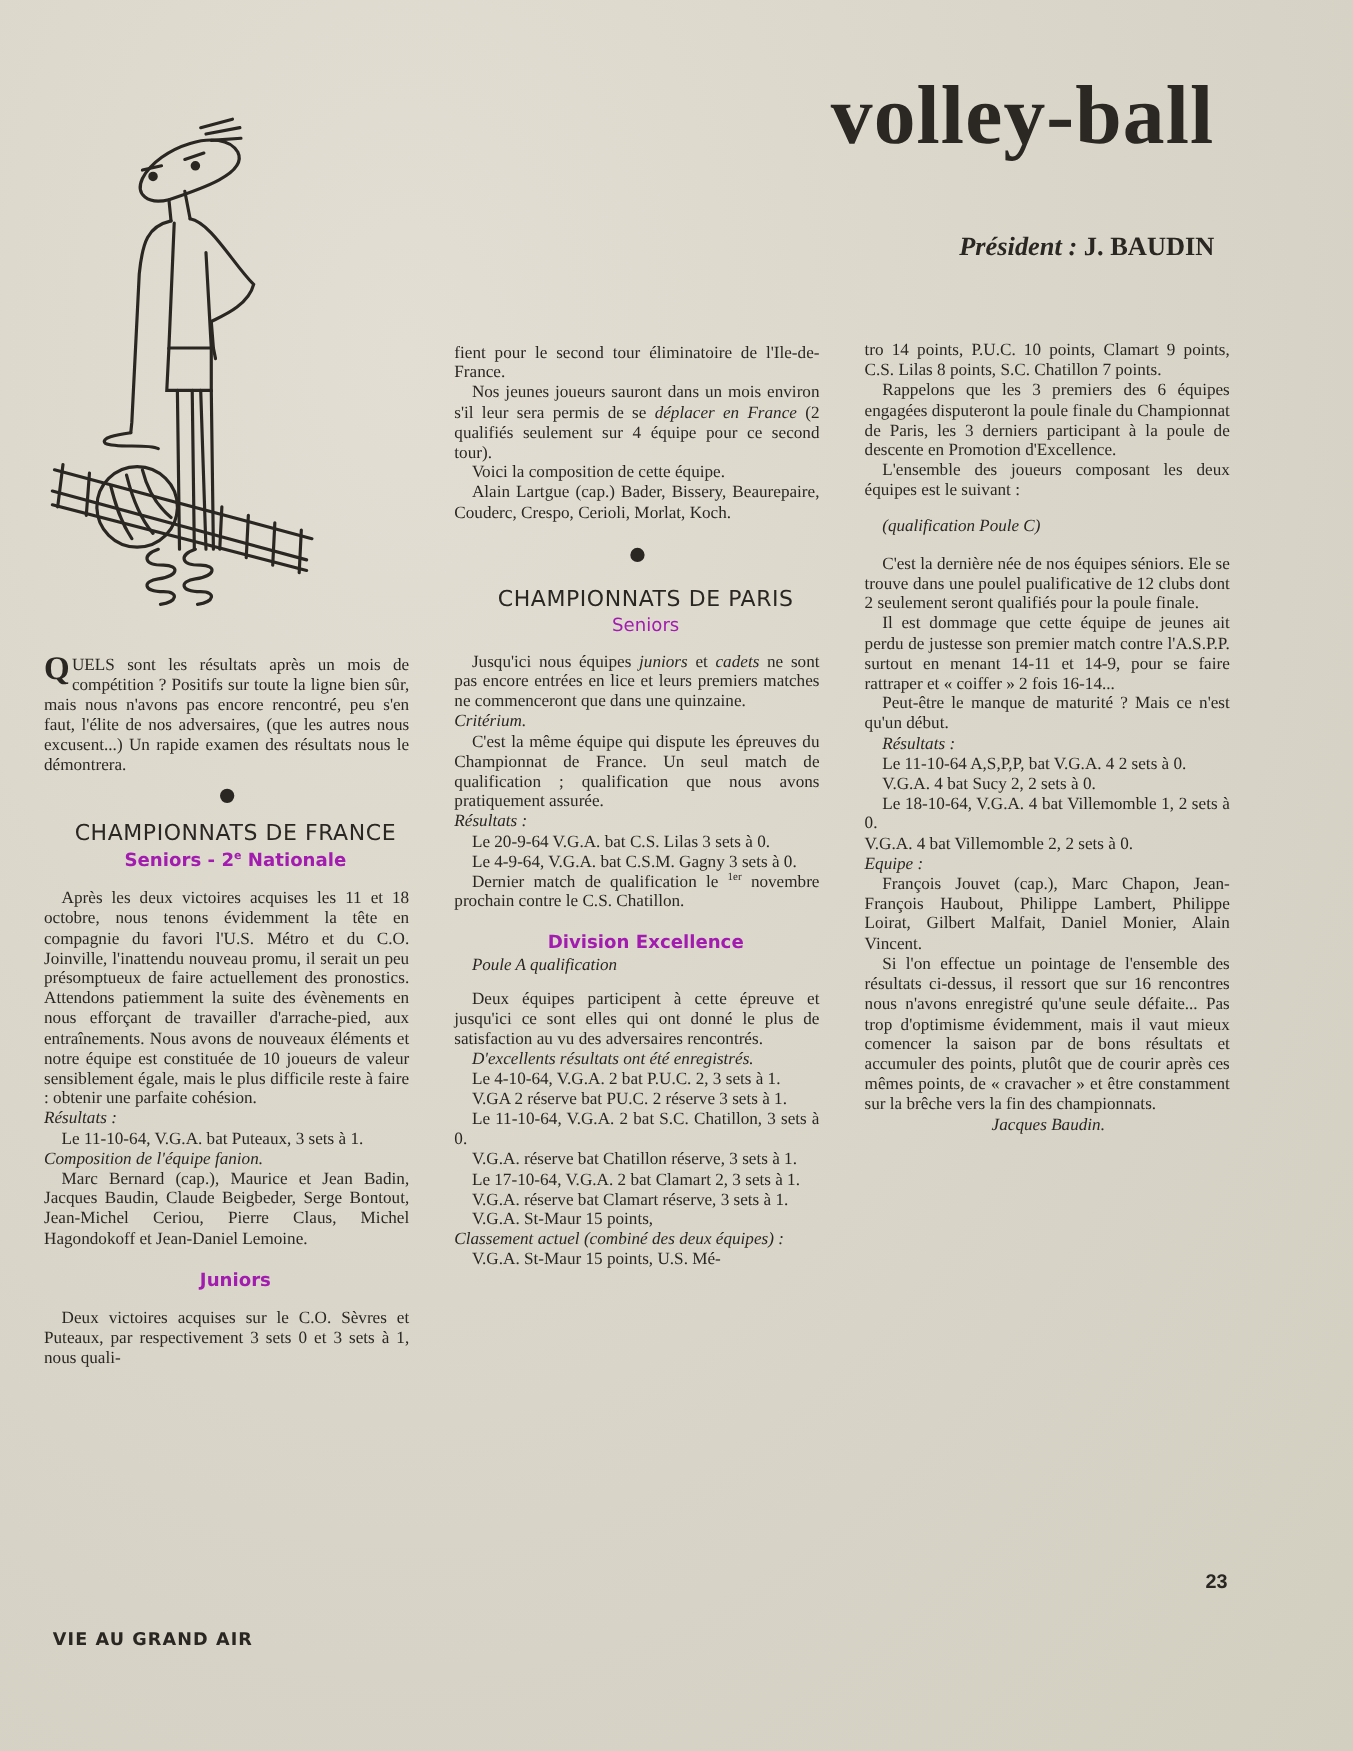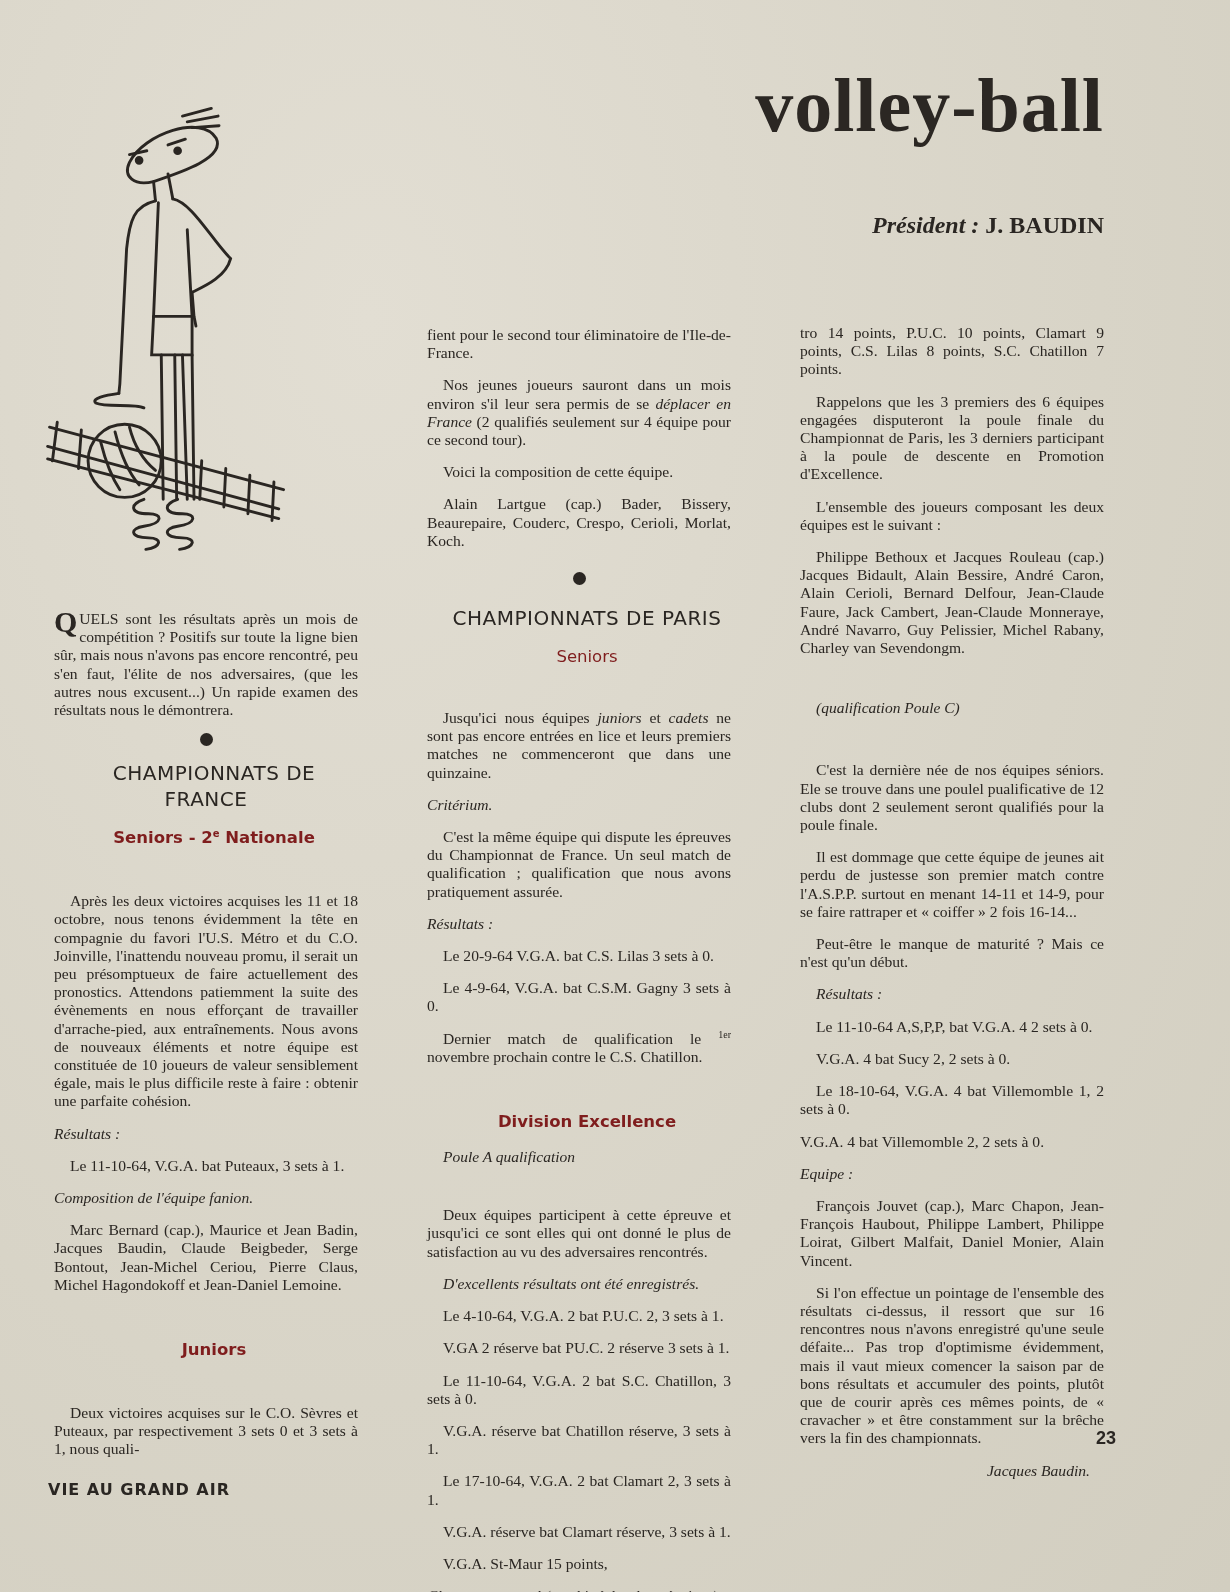--- a/index.html
+++ b/index.html
@@ -14,42 +14,42 @@
   .title {
     right: 126px; top: 62px; font-size: 76px; font-weight: bold; letter-spacing: 1px;
     font-family: "Liberation Serif", serif; color: #2b2723;
   }
   .president {
     right: 126px; top: 212px; font-size: 24px; font-weight: bold;
   }
   .president .lbl { font-style: italic; }
   .illus { left: 38px; top: 86px; width: 260px; height: 480px; }
   .col { position: absolute; top: 0; width: 332px; font-size: 15.6px; line-height: 18.2px; text-align: justify; }
-  .col p { margin: 14px; text-indent: 16px; }
+  .col p { margin: 0; text-indent: 16px; }
   .col p.noind { text-indent: 0; }
   .col .it { font-style: italic; }
   .col1 { left: 40px; top: 596px; }
   .col2 { left: 413px; top: 312px; }
   .col3 { left: 786px; top: 310px; }
   .h1 {
     font-family: "DejaVu Sans", sans-serif; font-size: 20px; text-align: center;
     letter-spacing: 0.5px; margin: 0; text-indent: 0; line-height: 26px;
   }
   .h2 {
     font-family: "DejaVu Sans", sans-serif; font-size: 16.5px; text-align: center;
-    font-weight: bold; margin: 0; text-indent: 0; line-height: 24px; color:#7f1d1d;
+    font-weight: bold; margin: 0; text-indent: 0; line-height: 24px; color:#a21caf;
   }
   .hsub {
     font-style: italic; text-align: left; text-indent: 0; margin: 0; font-size: 15.5px;
   }
   .bullet { width: 13px; height: 13px; background: #2a2622; border-radius: 50%; margin: 12px auto 14px; }
   .dropcap { font-size: 30px; font-weight: bold; line-height: 20px; float: left; margin: 2px 2px 0 0; }
   .sc { font-variant: small-caps; }
   sup { font-size: 10px; line-height: 0; }
-  .sign { text-align: right; font-style: italic; margin-top: 2px; padding-right: 14px; }
+  .sign { text-align: center; font-style: italic; margin-top: 2px; padding-right: 14px; }
   .footer-left {
     left: 48px; top: 1480px; font-family: "DejaVu Sans", sans-serif; font-size: 16px;
     font-weight: bold; letter-spacing: 1px;
   }
   .footer-right {
     left: 1096px; top: 1428px; font-family: "Liberation Sans", sans-serif; font-size: 18px; font-weight: bold;
   }
 </style>
 </head>
 <body>
@@ -141,21 +141,20 @@
   <p>V.G.A. réserve bat Clamart réserve, 3 sets à 1.</p>
   <p>V.G.A. St-Maur 15 points,</p>
   <p class="noind it">Classement actuel (combiné des deux équipes) :</p>
   <p>V.G.A. St-Maur 15 points, U.S. Mé-</p>
 </div>
 
 <div class="col col3">
   <p class="noind">tro 14 points, P.U.C. 10 points, Clamart 9 points, C.S. Lilas 8 points, S.C. Chatillon 7 points.</p>
   <p>Rappelons que les 3 premiers des 6 équipes engagées disputeront la poule finale du Championnat de Paris, les 3 derniers participant à la poule de descente en Promotion d'Excellence.</p>
   <p>L'ensemble des joueurs composant les deux équipes est le suivant :</p>
-  <p>Philippe Bethoux et Jacques Rouleau (cap.) Jacques Bidault, Alain Bessire, André Caron, Alain Cerioli, Bernard Delfour, Jean-Claude Faure, Jack Cambert, Jean-Claude Monneraye, André Navarro, Guy Pelissier, Michel Rabany, Charley van Sevendongm.</p>
   <div style="height:14px"></div>
   <p class="hsub">(qualification Poule C)</p>
   <div style="height:16px"></div>
   <p>C'est la dernière née de nos équipes séniors. Ele se trouve dans une poulel pualificative de 12 clubs dont 2 seulement seront qualifiés pour la poule finale.</p>
   <p>Il est dommage que cette équipe de jeunes ait perdu de justesse son premier match contre l'A.S.P.P. surtout en menant 14-11 et 14-9, pour se faire rattraper et « coiffer » 2 fois 16-14...</p>
   <p>Peut-être le manque de maturité ? Mais ce n'est qu'un début.</p>
   <p class="it">Résultats :</p>
   <p>Le 11-10-64 A,S,P,P, bat V.G.A. 4 2 sets à 0.</p>
   <p>V.G.A. 4 bat Sucy 2, 2 sets à 0.</p>
   <p>Le 18-10-64, V.G.A. 4 bat Villemomble 1, 2 sets à 0.</p>

